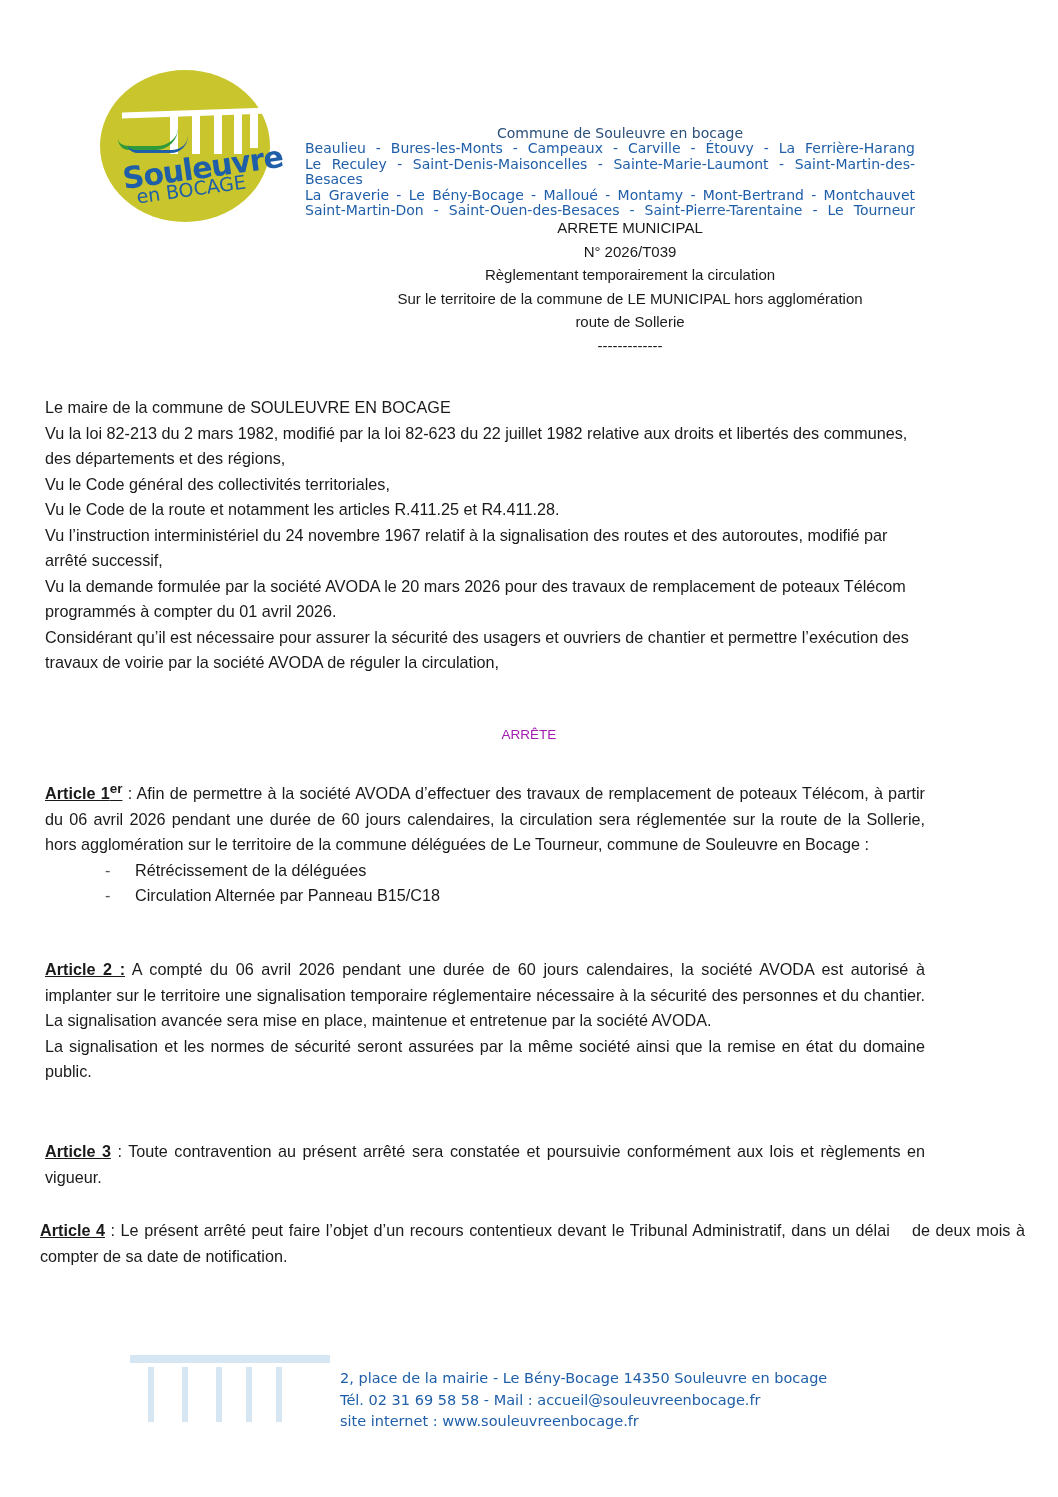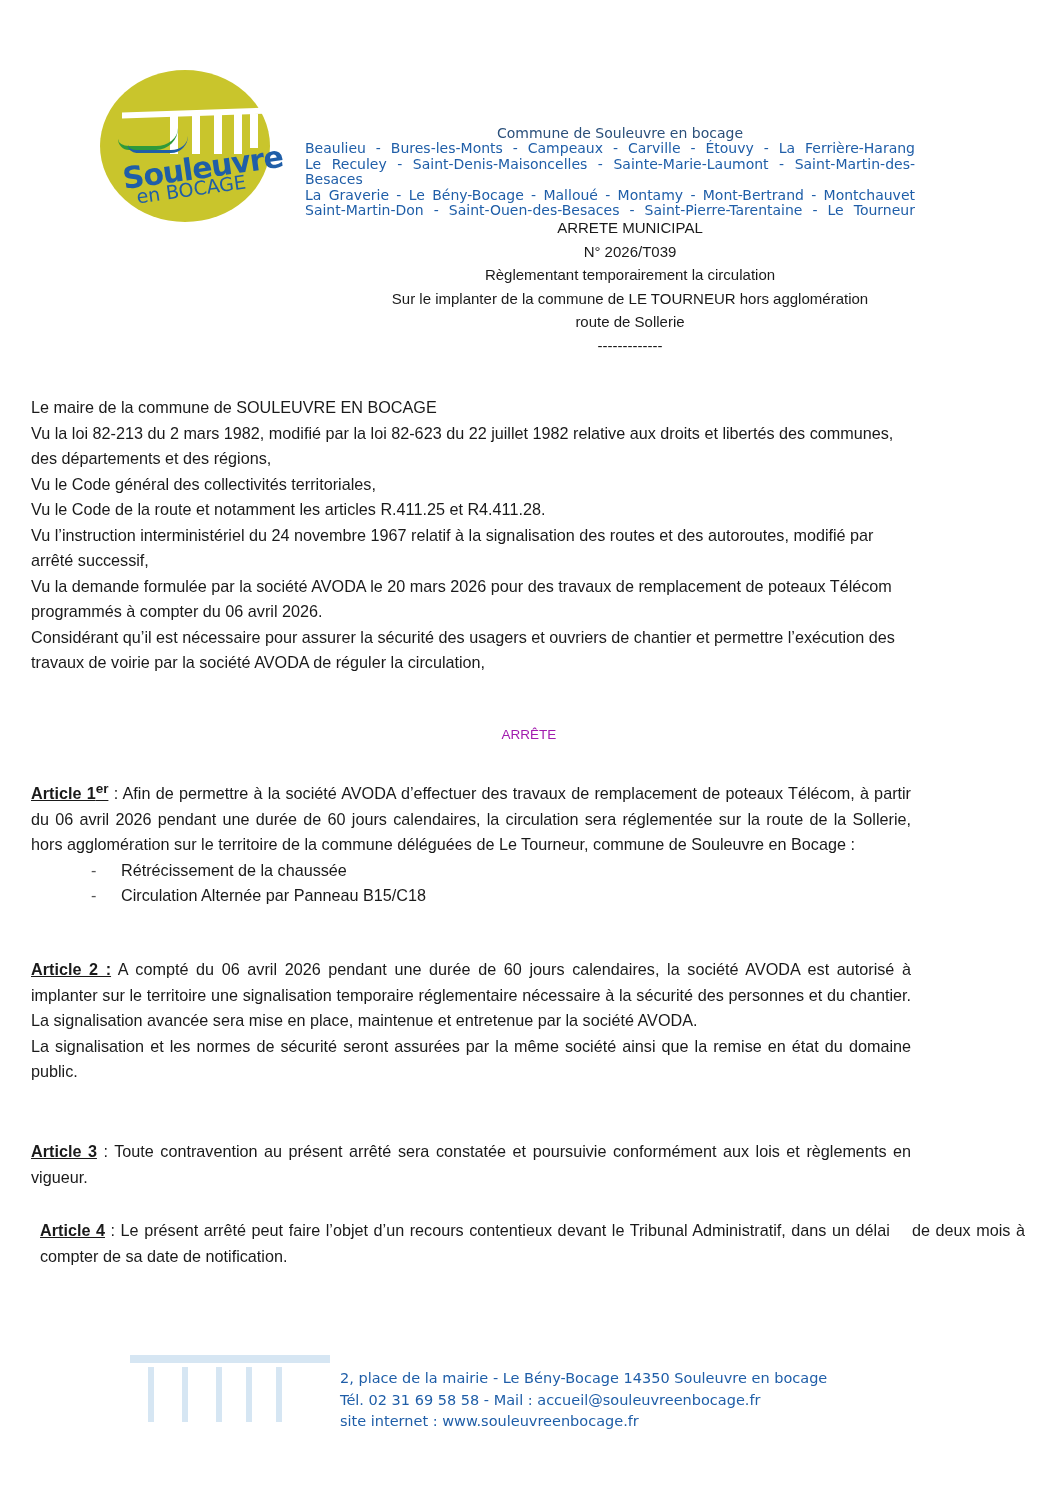--- a/index.html
+++ b/index.html
@@ -22,21 +22,21 @@
                   transform: rotate(-8deg); font-family: "DejaVu Sans", sans-serif; }
 
     .header-block { position: absolute; left: 305px; top: 100px; width: 610px; font-family: "DejaVu Sans", sans-serif; margin-top: 25px; }
     .commune-title { text-align: center; font-size: 14px; color: #2a4f7a; margin-left: 20px; }
     .villages { font-size: 14px; color: #1f5ea8; line-height: 15.5px; text-align: justify; text-align-last: justify; }
 
     .title-block { position: absolute; left: 330px; top: 216px; width: 600px; text-align: center;
                    font-family: "Liberation Sans", sans-serif; font-size: 15px; line-height: 23.5px; }
     .title-block .sep { letter-spacing: 0; }
 
-    .body { position: absolute; left: 31px; width: 880px; font-size: 16.2px; line-height: 25.5px; }
+    .body { position: absolute; left: 45px; width: 880px; font-size: 16.2px; line-height: 25.5px; }
     .preamble { top: 395px; }
     .arrete { position: absolute; left: 0; width: 1058px; top: 727px; text-align: center; color: #a21caf;
               font-size: 13.5px; }
     .article { text-align: justify; }
     .art-label { font-weight: bold; text-decoration: underline; margin-top: 32px; }
     .list { margin: 0; padding-left: 60px; list-style: none; }
     .list li::before { content: "-"; display: inline-block; width: 30px; color: #555; }
 
     .footer-icon { position: absolute; left: 130px; top: 1355px; width: 200px; height: 80px; }
     .footer-bar { position: absolute; left: 0; top: 0; width: 200px; height: 8px; background: #d6e6f3; }
@@ -66,41 +66,41 @@
   <div class="villages">Beaulieu - Bures-les-Monts - Campeaux - Carville - Étouvy - La Ferrière-Harang</div>
   <div class="villages">Le Reculey - Saint-Denis-Maisoncelles - Sainte-Marie-Laumont - Saint-Martin-des-Besaces</div>
   <div class="villages">La Graverie - Le Bény-Bocage - Malloué - Montamy - Mont-Bertrand - Montchauvet</div>
   <div class="villages">Saint-Martin-Don - Saint-Ouen-des-Besaces - Saint-Pierre-Tarentaine - Le Tourneur</div>
 </div>
 
 <div class="title-block">
   <div>ARRETE MUNICIPAL</div>
   <div>N° 2026/T039</div>
   <div>Règlementant temporairement la circulation</div>
-  <div>Sur le implanter de la commune de LE TOURNEUR hors agglomération</div>
+  <div>Sur le territoire de la commune de LE MUNICIPAL hors agglomération</div>
   <div>route de Sollerie</div>
   <div class="sep">-------------</div>
 </div>
 
 <div class="body preamble">
   <div>Le maire de la commune de SOULEUVRE EN BOCAGE</div>
   <div>Vu la loi 82-213 du 2 mars 1982, modifié par la loi 82-623 du 22 juillet 1982 relative aux droits et libertés des communes, des départements et des régions,</div>
   <div>Vu le Code général des collectivités territoriales,</div>
   <div>Vu le Code de la route et notamment les articles R.411.25 et R4.411.28.</div>
   <div>Vu l’instruction interministériel du 24 novembre 1967 relatif à la signalisation des routes et des autoroutes, modifié par arrêté successif,</div>
-  <div>Vu la demande formulée par la société AVODA le 20 mars 2026 pour des travaux de remplacement de poteaux Télécom programmés à compter du 06 avril 2026.</div>
+  <div>Vu la demande formulée par la société AVODA le 20 mars 2026 pour des travaux de remplacement de poteaux Télécom programmés à compter du 01 avril 2026.</div>
   <div>Considérant qu’il est nécessaire pour assurer la sécurité des usagers et ouvriers de chantier et permettre l’exécution des travaux de voirie par la société AVODA de réguler la circulation,</div>
 </div>
 
 <div class="arrete">ARRÊTE</div>
 
 <div class="body article" style="top:776px">
   <span class="art-label"><span>Article 1</span><sup>er</sup></span><span> : </span><span>Afin de permettre à la société AVODA d’effectuer des travaux de remplacement de poteaux Télécom, à partir du 06 avril 2026 pendant une durée de 60 jours calendaires, la circulation sera réglementée sur la route de la Sollerie, hors agglomération sur le territoire de la commune déléguées de Le Tourneur, commune de Souleuvre en Bocage :</span>
   <ul class="list">
-    <li>Rétrécissement de la chaussée</li>
+    <li>Rétrécissement de la déléguées</li>
     <li>Circulation Alternée par Panneau B15/C18</li>
   </ul>
 </div>
 
 <div class="body article" style="top:957px">
   <span class="art-label">Article 2 :</span><span> </span><span>A compté du 06 avril 2026 pendant une durée de 60 jours calendaires, la société AVODA est autorisé à implanter sur le territoire une signalisation temporaire réglementaire nécessaire à la sécurité des personnes et du chantier. La signalisation avancée sera mise en place, maintenue et entretenue par la société AVODA.</span>
   <div>La signalisation et les normes de sécurité seront assurées par la même société ainsi que la remise en état du domaine public.</div>
 </div>
 
 <div class="body article" style="top:1139px; width:880px">

